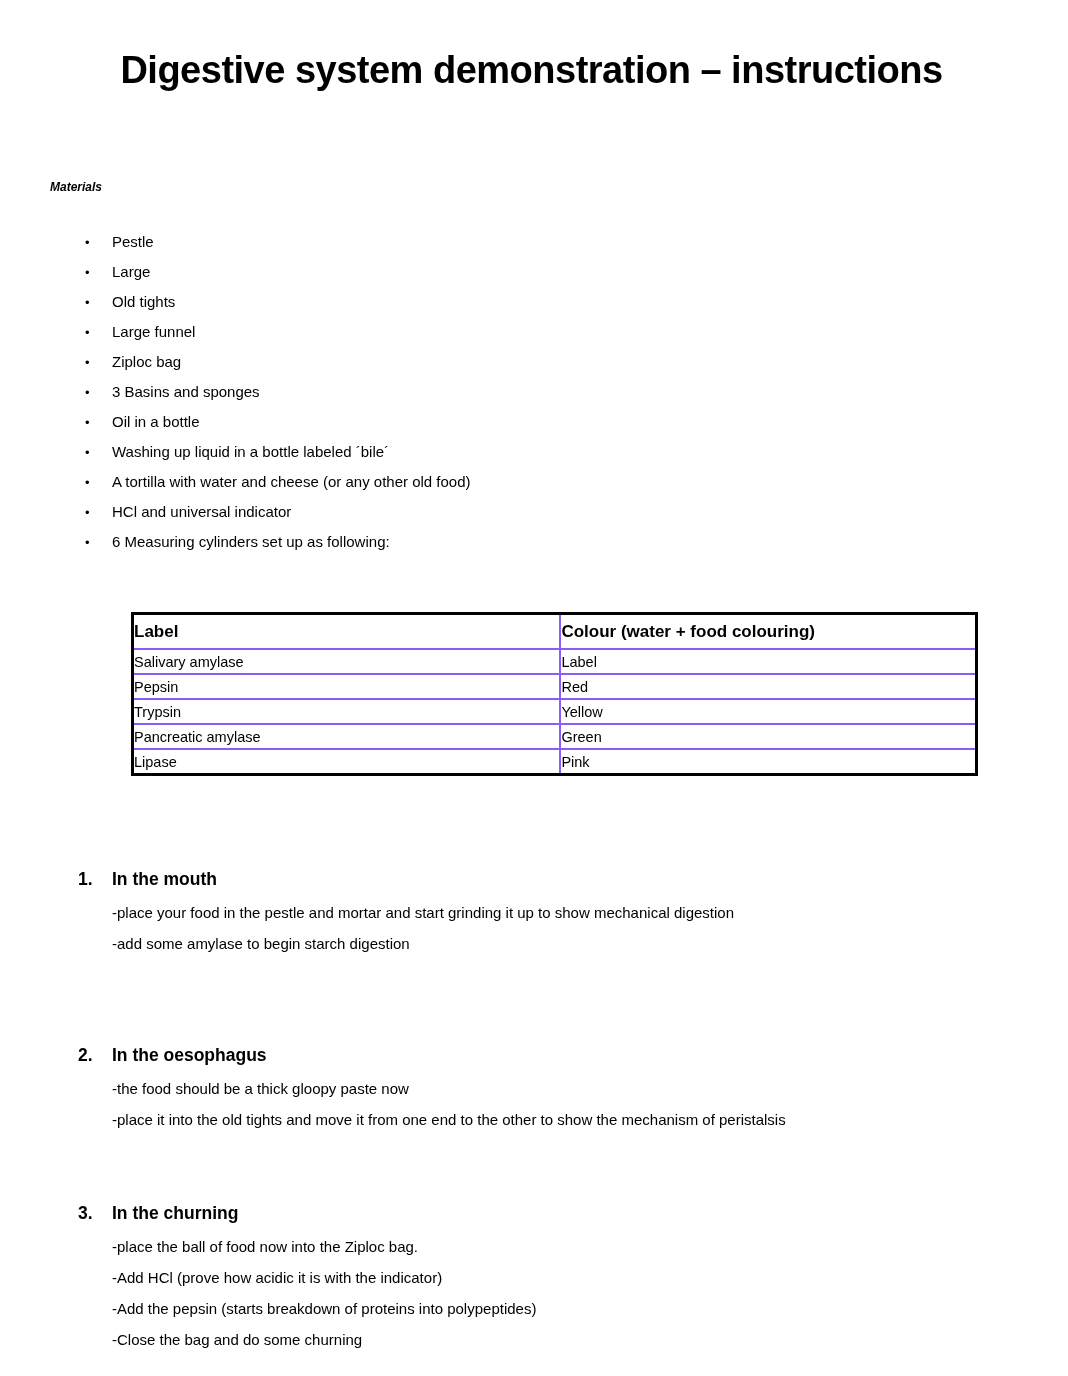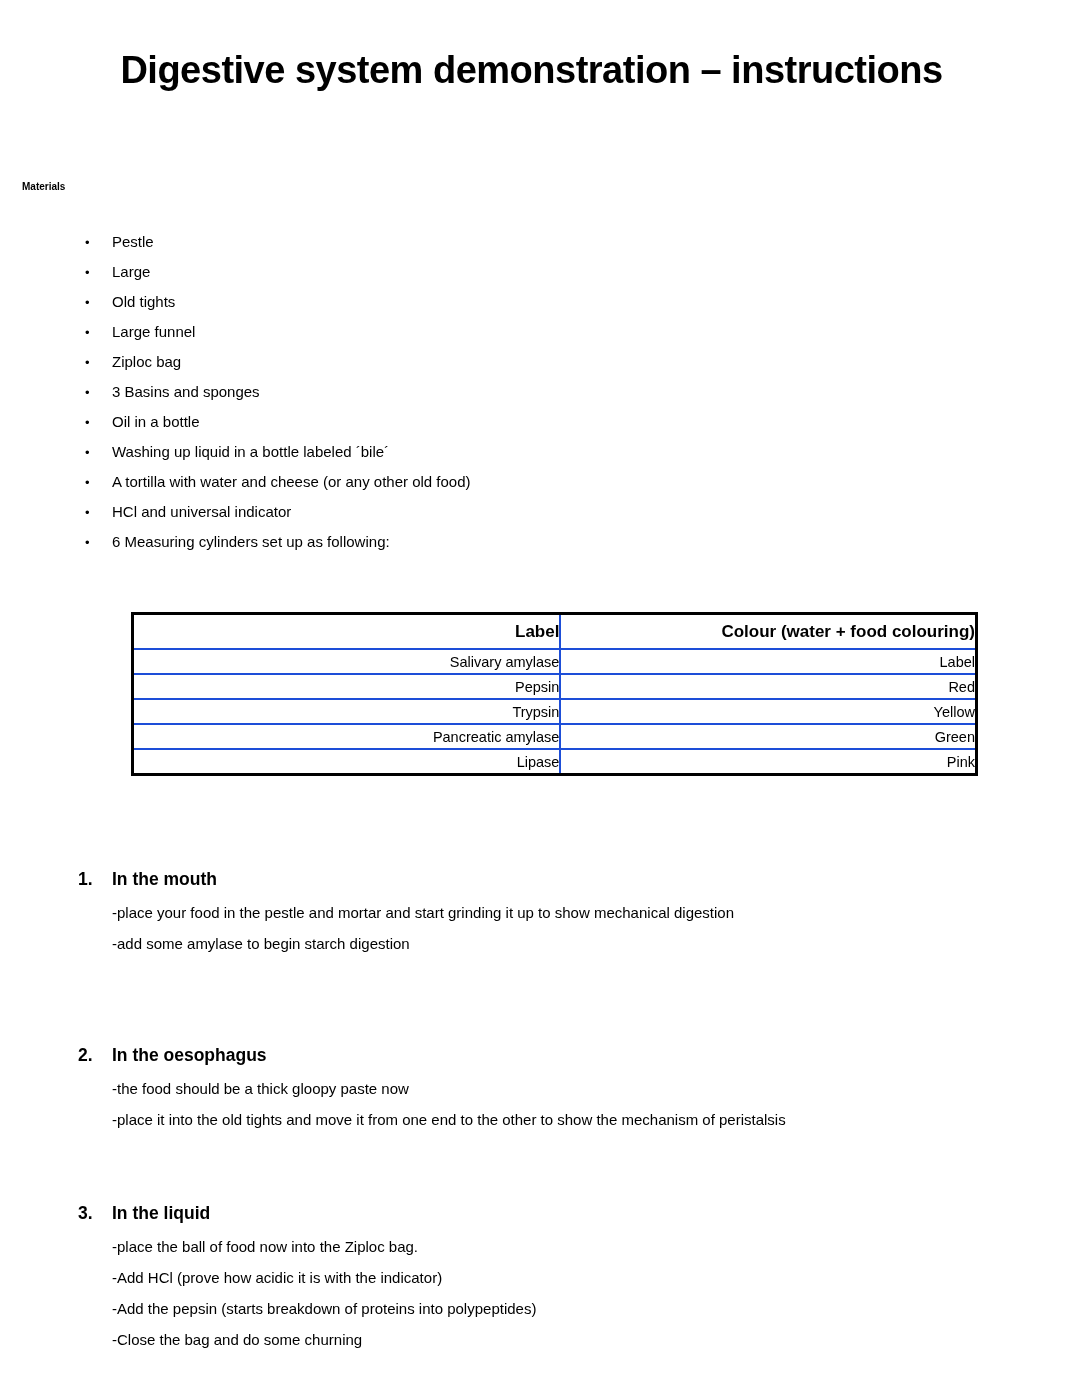--- a/index.html
+++ b/index.html
@@ -20,24 +20,25 @@
     margin: 0;
     padding-top: 46px;
     font-size: 38px;
     line-height: 48px;
     font-weight: bold;
     text-align: center;
     letter-spacing: -0.5px;
     white-space: nowrap;
   }
   .materials-heading {
-    margin: 84px 0 0 22px;
-    font-size: 10px;
+    margin: 84px 0 0 50px;
+    font-size: 12px;
     line-height: 18px;
     font-weight: bold;
+    font-style: italic;
   }
   ul.materials-list {
     margin: 31px 0 0 0;
     padding: 0;
     list-style: none;
   }
   ul.materials-list li {
     font-size: 15px;
     line-height: 29px;
     white-space: nowrap;
@@ -50,22 +51,22 @@
   }
   table.cyl-table {
     margin: 55px 0 0 131px;
     width: 847px;
     border-collapse: collapse;
     border: 3px solid #000;
     table-layout: fixed;
   }
   table.cyl-table th,
   table.cyl-table td {
-    border: 2px solid #1d4ed8;
-    text-align: right;
+    border: 2px solid #8b5cf6;
+    text-align: left;
     padding: 0;
   }
   table.cyl-table th {
     font-size: 17px;
     font-weight: bold;
     height: 33px;
   }
   table.cyl-table td {
     font-size: 14.5px;
     height: 23px;
@@ -172,21 +173,21 @@
     </div>
     <div class="step-lines">
       <p>-the food should be a thick gloopy paste now</p>
       <p>-place it into the old tights and move it from one end to the other to show the mechanism of peristalsis</p>
     </div>
   </section>
 
   <section class="step step-3">
     <div class="step-heading">
       <span class="step-num">3.</span>
-      <span class="step-title">In the liquid</span>
+      <span class="step-title">In the churning</span>
     </div>
     <div class="step-lines">
       <p>-place the ball of food now into the Ziploc bag.</p>
       <p>-Add HCl (prove how acidic it is with the indicator)</p>
       <p>-Add the pepsin (starts breakdown of proteins into polypeptides)</p>
       <p>-Close the bag and do some churning</p>
     </div>
   </section>
 
 </div>

